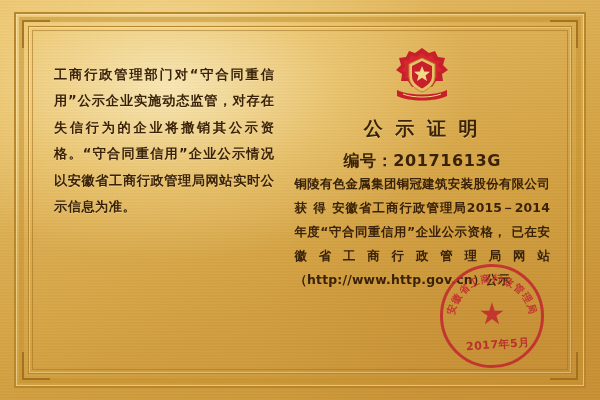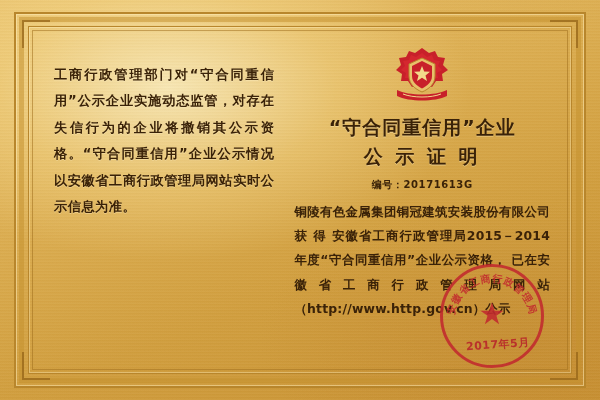--- a/index.html
+++ b/index.html
@@ -141,25 +141,25 @@
     font-weight: 700;
     color: #3a2208;
     letter-spacing: 3px;
     line-height: 1.5;
     margin-bottom: 8px;
     text-shadow: 0 1px 0 rgba(255,240,200,0.4);
   }
 
   .cert-number {
     text-align: center;
-    font-size: 10px;
+    font-size: 16px;
     font-weight: 700;
     color: #3a2208;
     letter-spacing: 0.6px;
-    margin-bottom: 8px;
+    margin-bottom: 0;
   }
 
   .cert-body {
     font-size: 12.4px;
     line-height: 1.95;
     color: #3a2208;
     font-weight: 700;
     text-align: justify;
     letter-spacing: 0.2px;
     padding: 0 4px;
@@ -249,21 +249,20 @@
           <path d="M39 14 L52 20 L52 32 C52 40 46 45 39 48 C32 45 26 40 26 32 L26 20 Z" fill="#e8c06a" stroke="#b8862c" stroke-width="1"></path>
           <path d="M39 17 L49 22 L49 32 C49 38 44 42 39 44.5 C34 42 29 38 29 32 L29 22 Z" fill="#c8202a"></path>
 
           <polygon points="39,22 41.2,27.4 47,27.8 42.5,31.4 44,37 39,33.8 34,37 35.5,31.4 31,27.8 36.8,27.4" fill="#f2d98a"></polygon>
 
           <path d="M14 46 C26 52 52 52 64 46 L64 52 C52 58 26 58 14 52 Z" fill="#c8202a"></path>
           <path d="M20 50 C30 54 48 54 58 50" fill="none" stroke="#f2d98a" stroke-width="1"></path>
         </svg>
       </div>
 
-      <div class="cert-title">“守合同重信用”企业</div>
       <div class="cert-subtitle">公 示 证 明</div>
 
       <div class="cert-number">
         <span>编号：</span><span>20171613G</span>
       </div>
 
       <div class="cert-body">
         <span class="company-name">铜陵有色金属集团铜冠建筑安装股份有限公司</span>
         <span>获 得</span>
         <span>安徽省工商行政管理局2015－2014</span>

